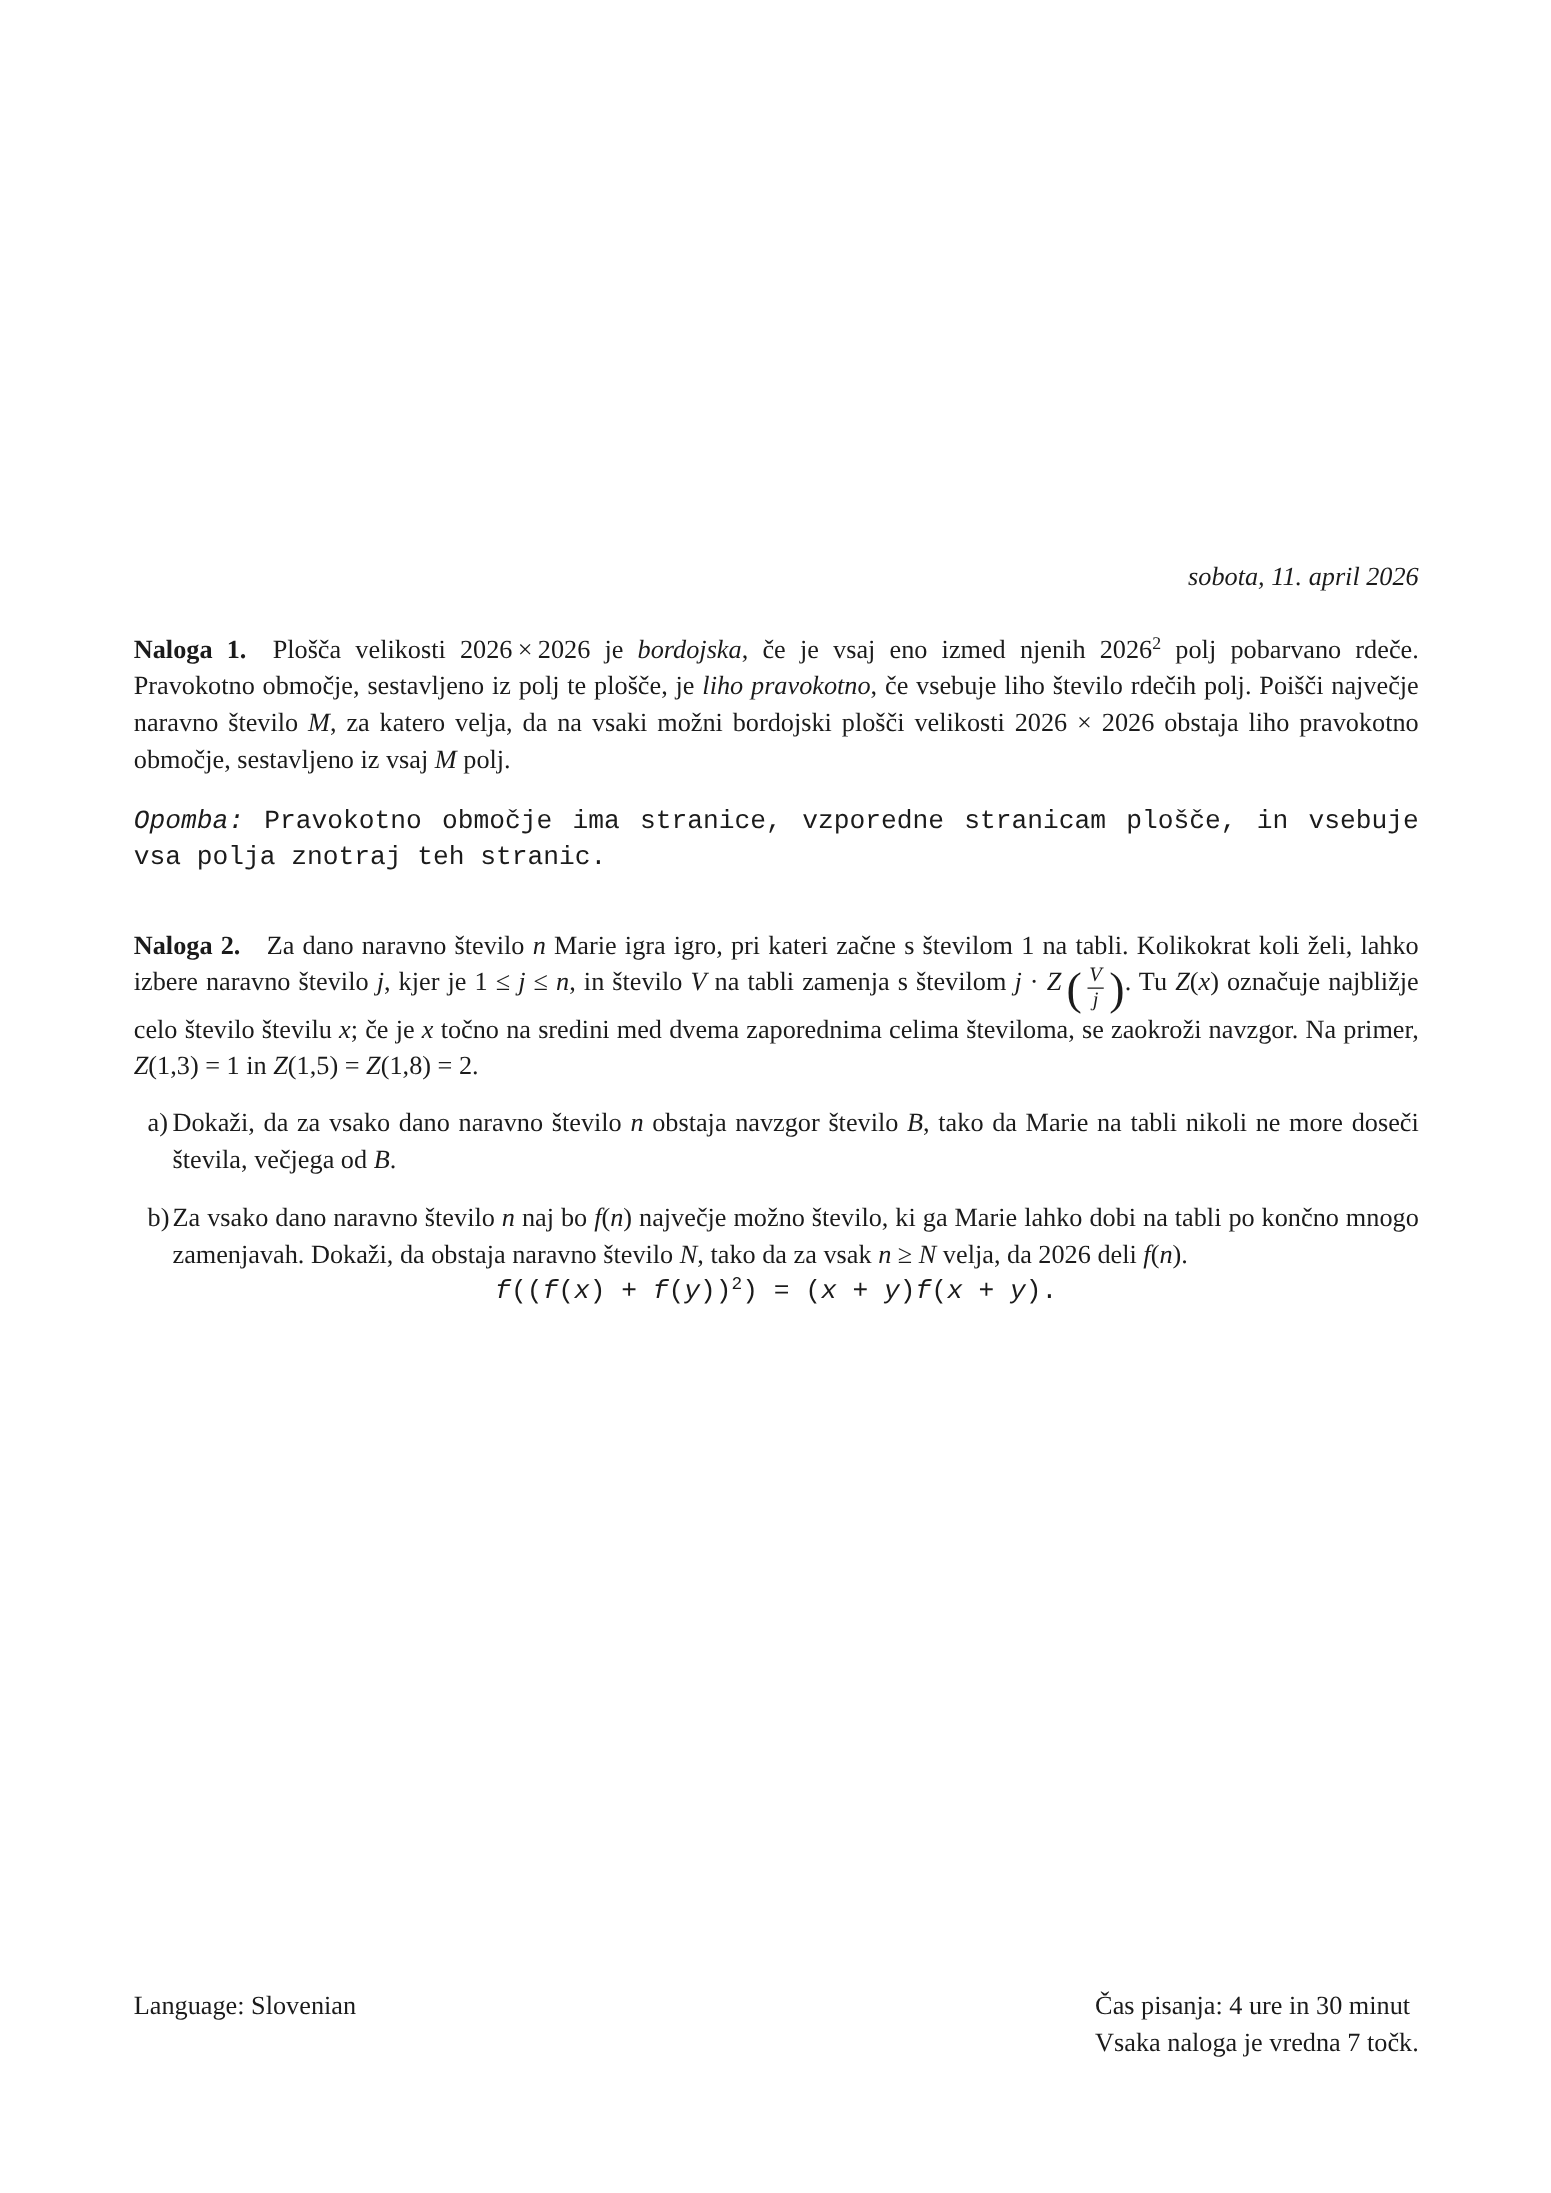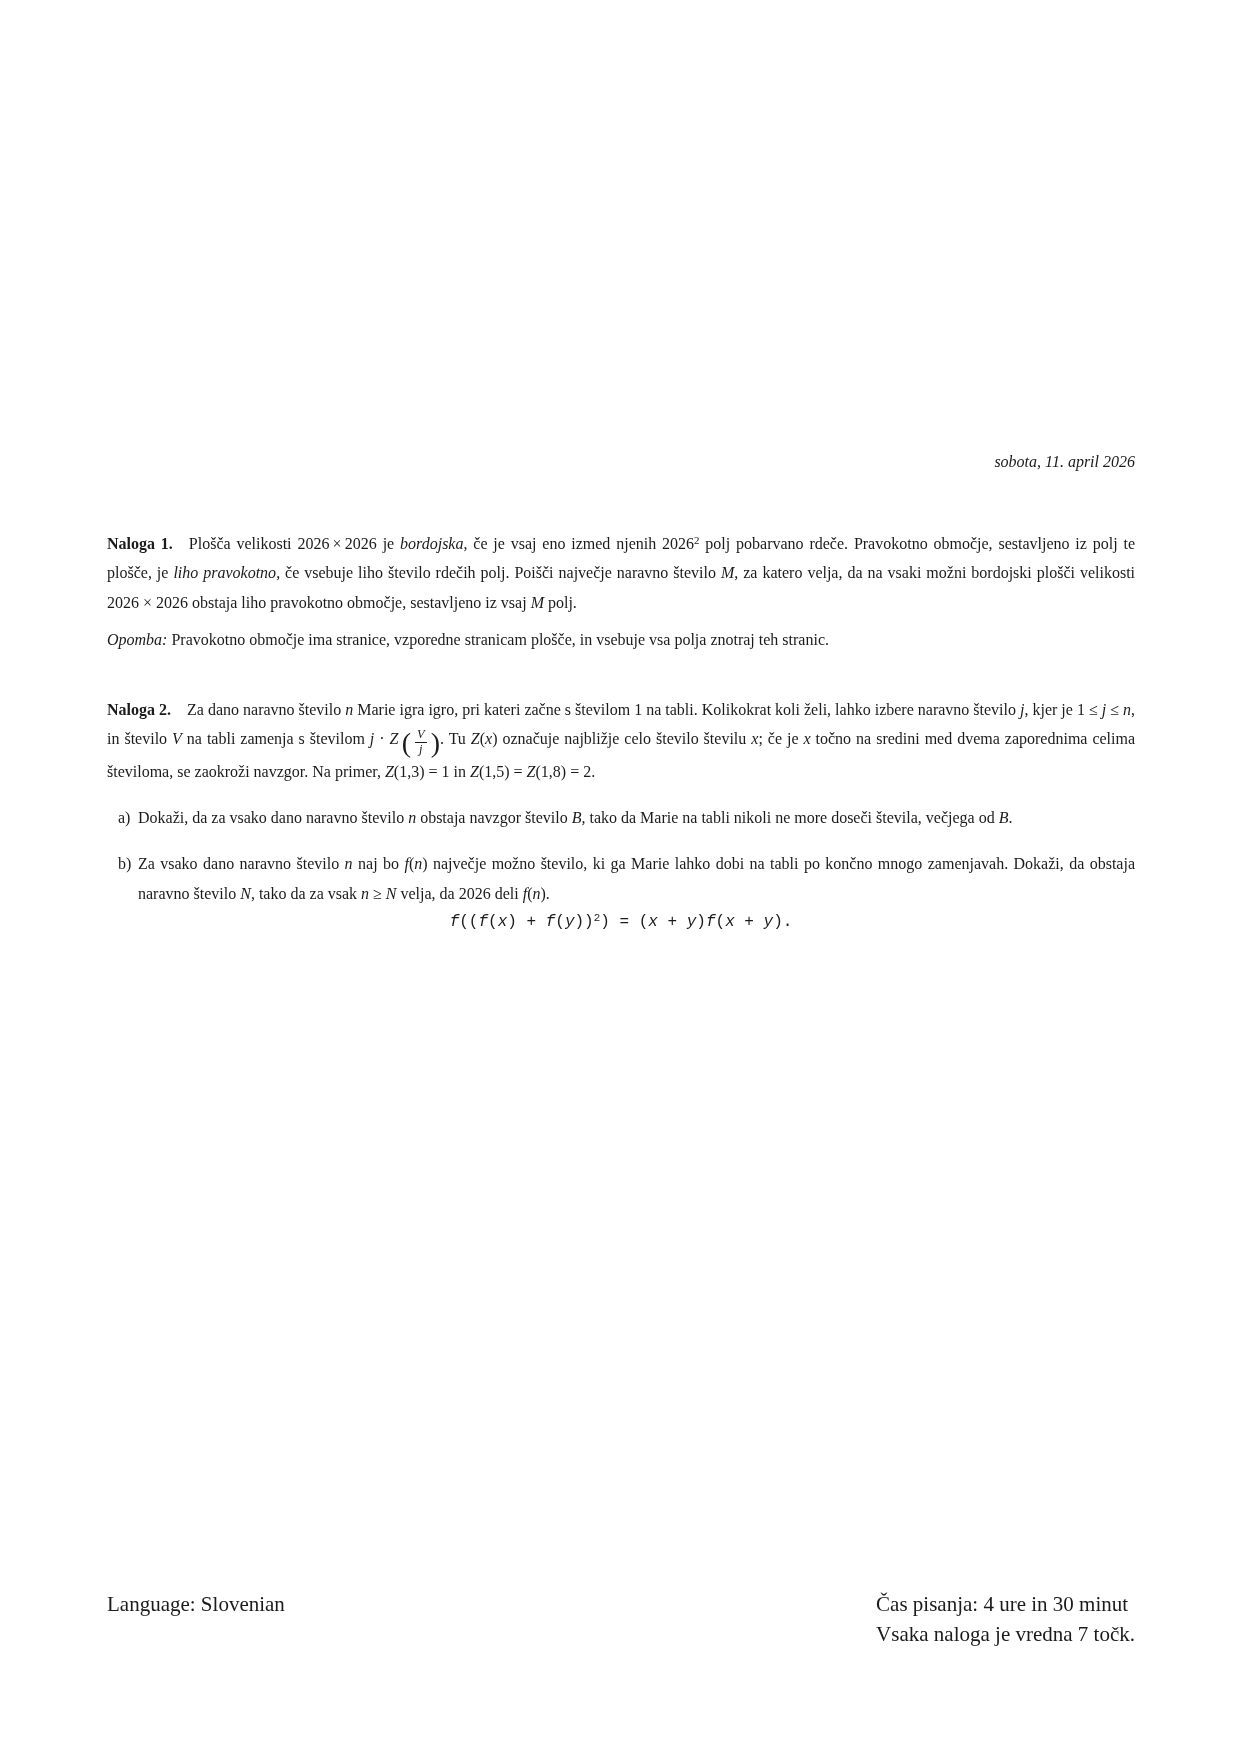--- a/index.html
+++ b/index.html
@@ -14,32 +14,32 @@
     background: #ffffff;
     color: #1b1b1b;
     font-family: "Liberation Serif", "DejaVu Serif", serif;
     overflow: hidden;
   }
   .content {
     position: absolute;
     left: 107px;
     top: 0;
     width: 1028px;
-    font-size: 16px;
+    font-size: 21px;
     line-height: 29.5px;
     text-align: justify;
   }
   .date {
     margin-top: 447px;
     text-align: right;
     font-style: italic;
   }
   .para { margin: 0; }
-  .p1   { margin-top: 52px; }
-  .note { margin-top: 8px; }
+  .p1   { margin-top: 28px; }
+  .note { margin-top: 20px; font-family: Liberation Mono, monospace; }
   .p2   { margin-top: 40px; }
   .items { margin-top: 16px; }
   .item {
     position: relative;
     padding-left: 31px;
     margin-top: 17px;
     text-align: justify;
   }
   .item:first-child { margin-top: 0; }
   .item-label {

